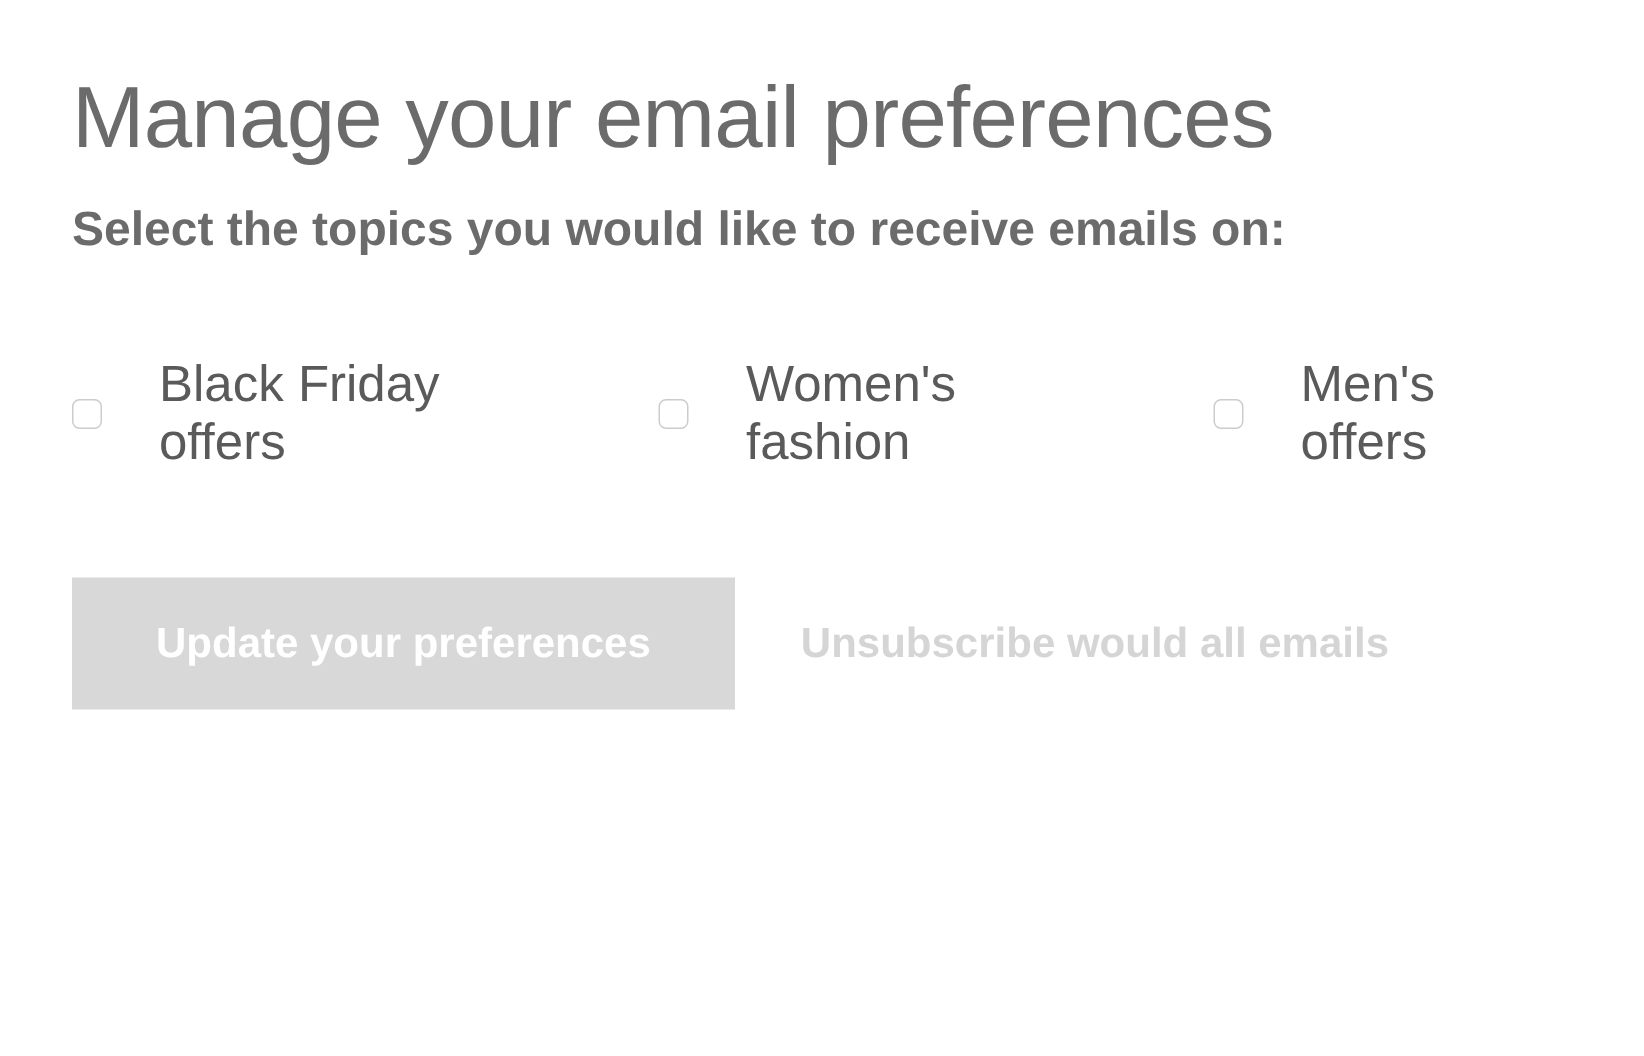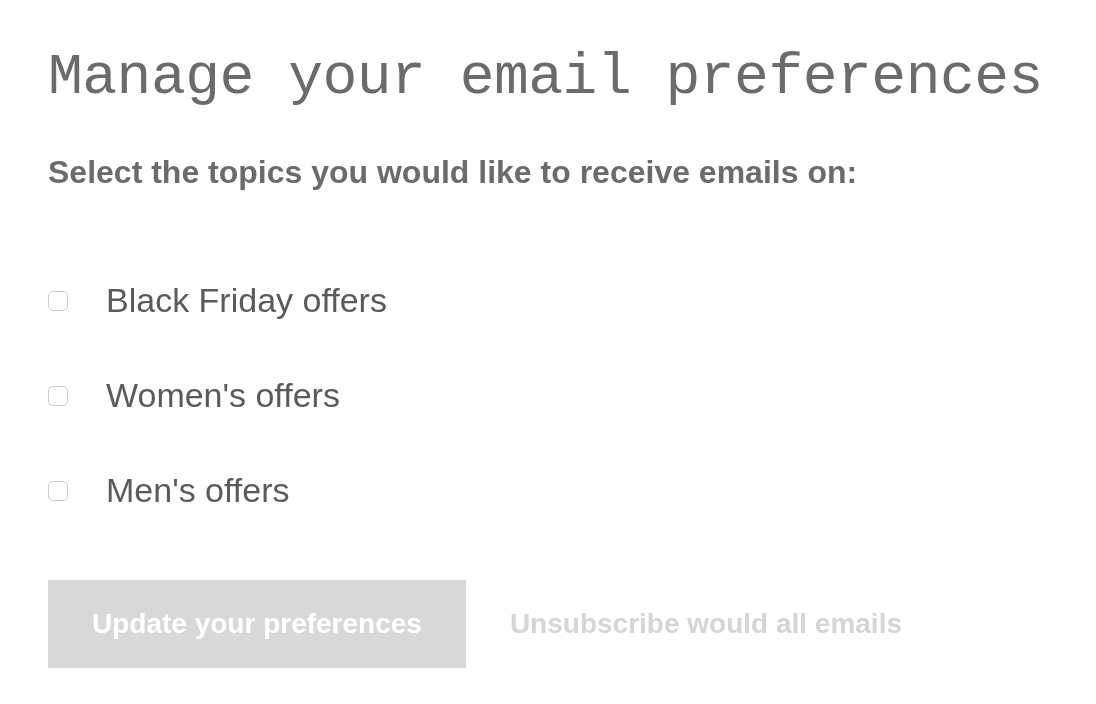--- a/index.html
+++ b/index.html
@@ -10,32 +10,31 @@
     body {
       font-family: 'Segoe UI', -apple-system, BlinkMacSystemFont, 'Helvetica Neue', Arial, sans-serif;
       background: #ffffff;
       padding: 45px 48px;
     }
     .page-title {
       font-size: 58px;
       font-weight: 500;
       color: #6b6b6b;
       letter-spacing: -0.5px;
-      margin-bottom: 44px;
-      font-family: Liberation Mono, monospace;
+      margin-bottom: 22px;
     }
     .subtitle {
       font-size: 32px;
       font-weight: 700;
       color: #6b6b6b;
-      margin-bottom: 90px;
+      margin-bottom: 66px;
     }
     .topics-list {
       display: flex;
-      flex-direction: column;
+      flex-direction: row;
       gap: 56px;
       margin-bottom: 70px;
     }
     .topic-item {
       display: flex;
       align-items: center;
       gap: 38px;
     }
     .checkbox {
       width: 20px;
@@ -53,21 +52,21 @@
       cursor: pointer;
     }
     .actions {
       display: flex;
       align-items: center;
       gap: 44px;
     }
     .btn-primary {
       background: #d8d8d8;
       border: none;
-      padding: 28px 44px;
+      padding: 28px 56px;
       font-size: 28px;
       font-weight: 700;
       color: #ffffff;
       cursor: pointer;
       font-family: inherit;
     }
     .btn-link {
       background: none;
       border: none;
       font-size: 28px;
@@ -86,21 +85,21 @@
 
 <div class="topics-list">
 
   <div class="topic-item">
     <div class="checkbox"></div>
     <span class="topic-label">Black Friday offers</span>
   </div>
 
   <div class="topic-item">
     <div class="checkbox"></div>
-    <span class="topic-label">Women's offers</span>
+    <span class="topic-label">Women's fashion</span>
   </div>
 
   <div class="topic-item">
     <div class="checkbox"></div>
     <span class="topic-label">Men's offers</span>
   </div>
 
 </div>
 
 <div class="actions">

